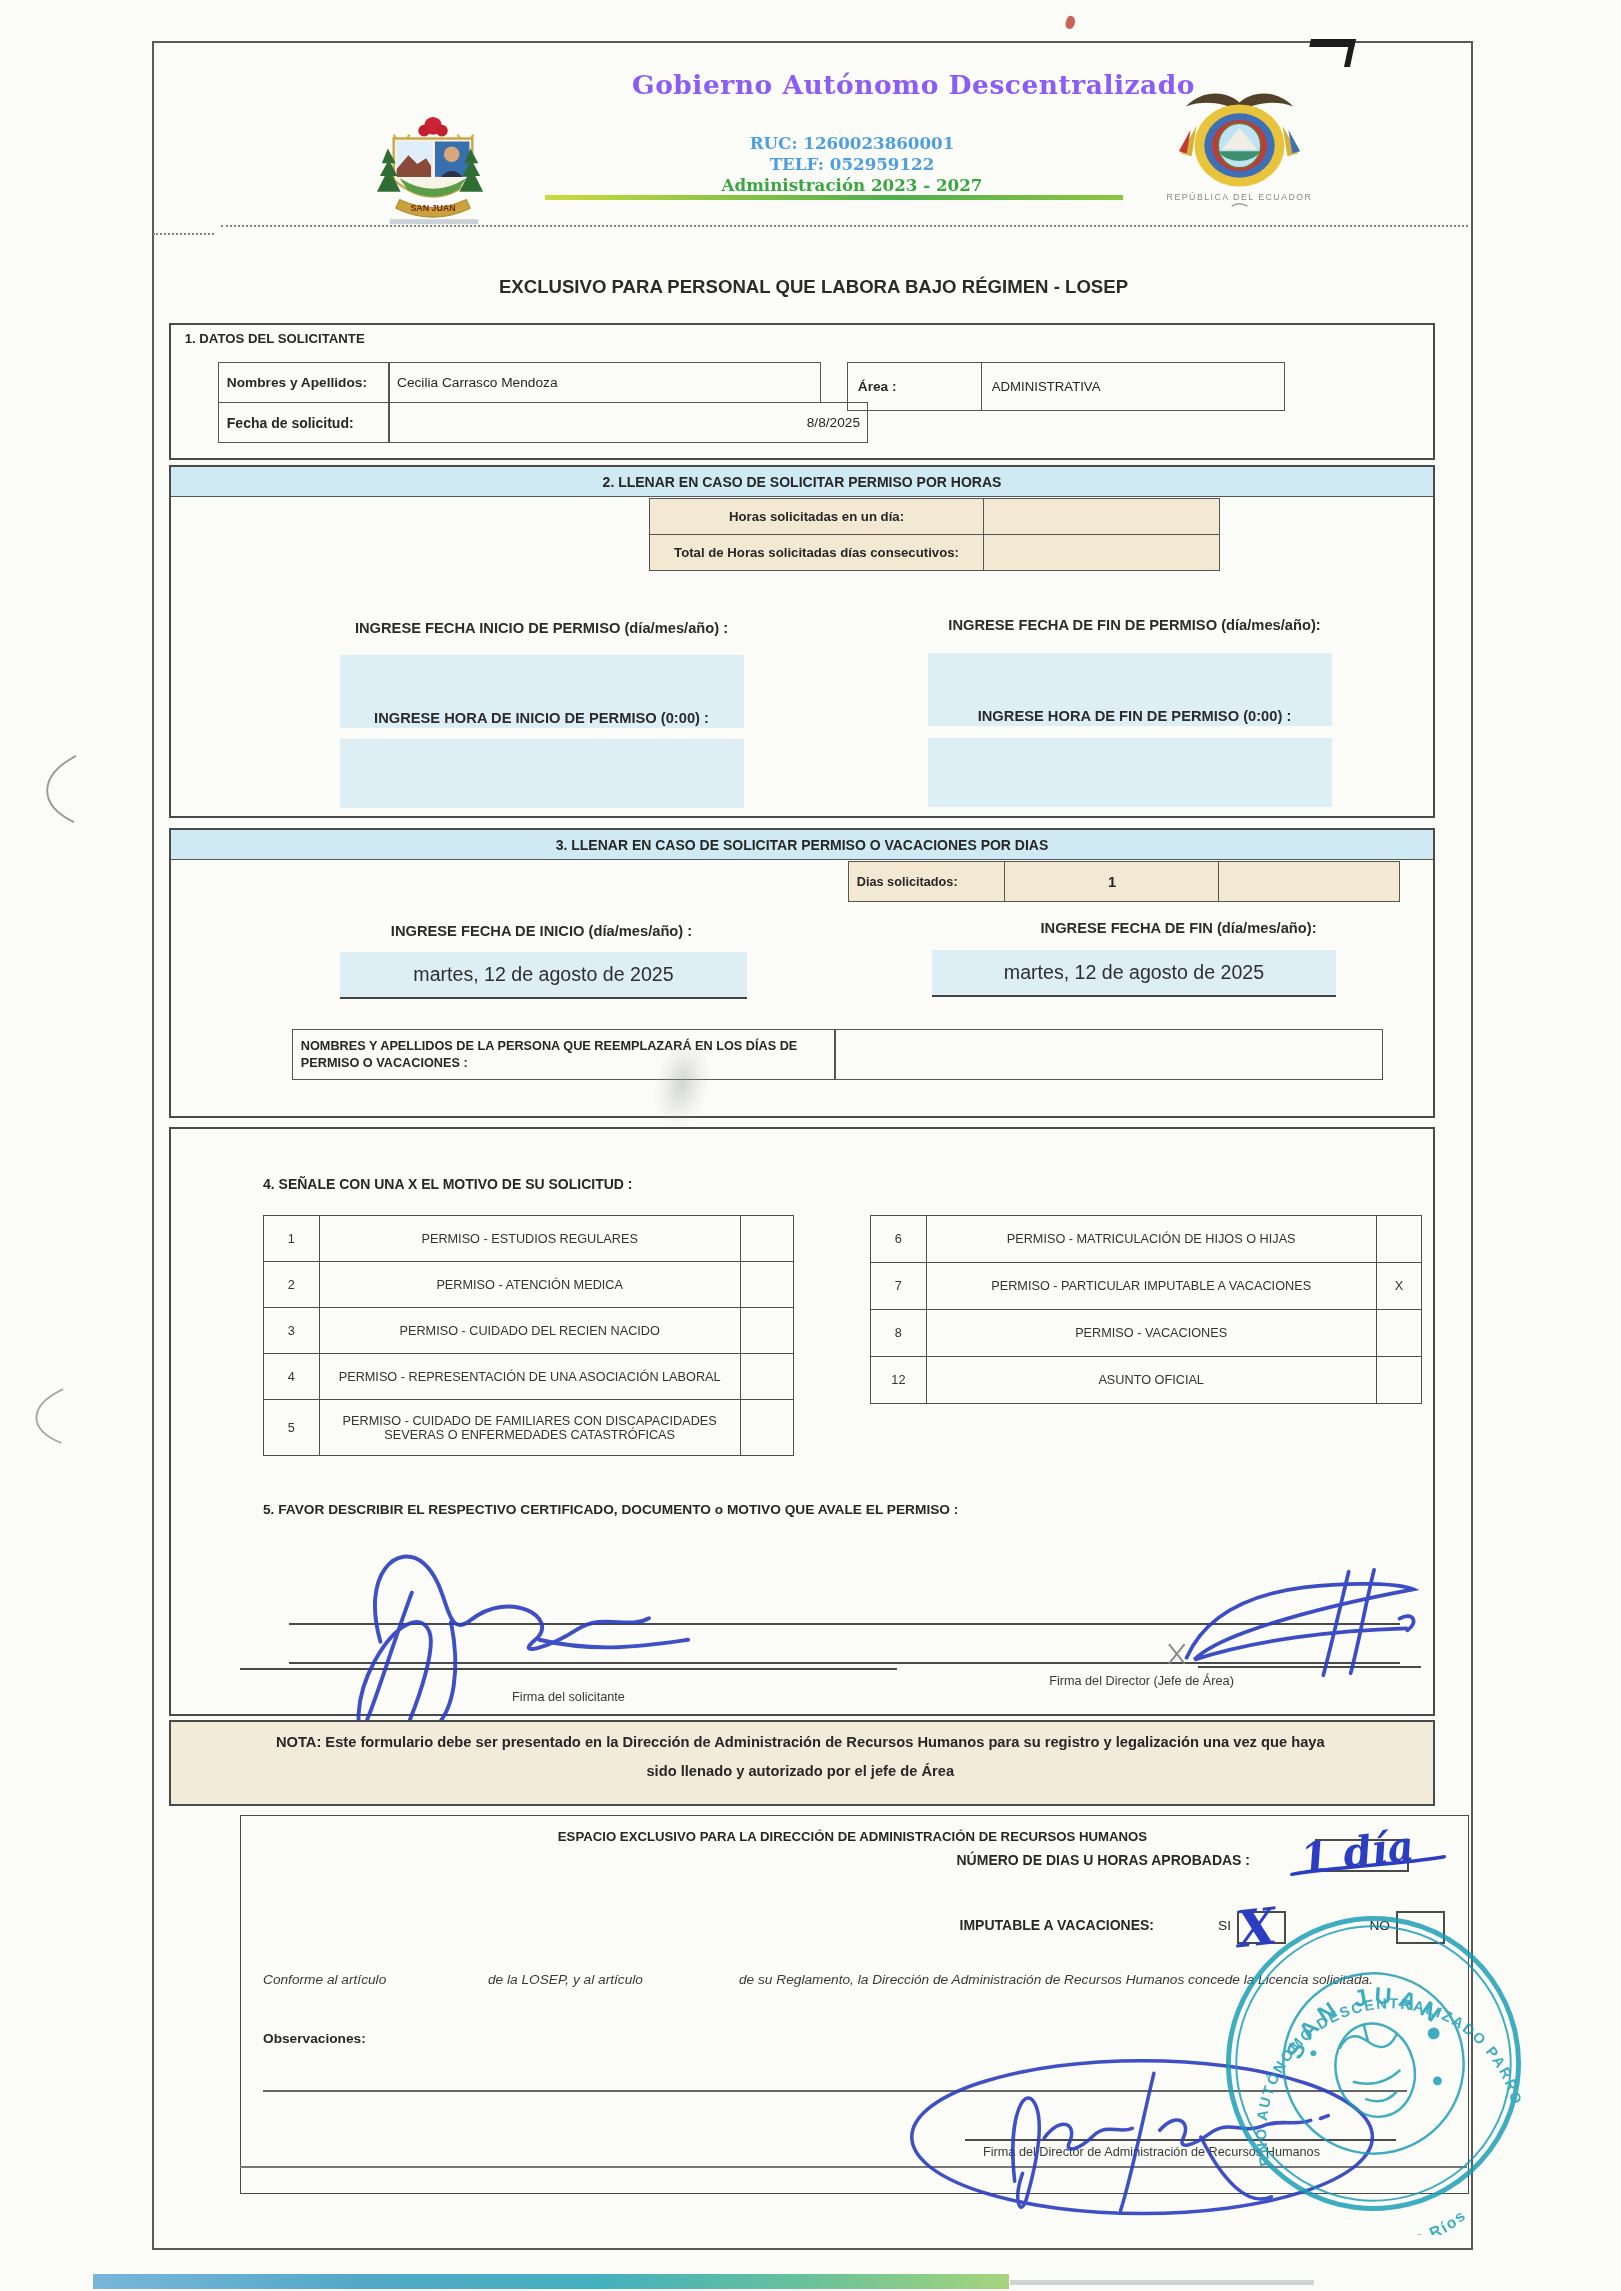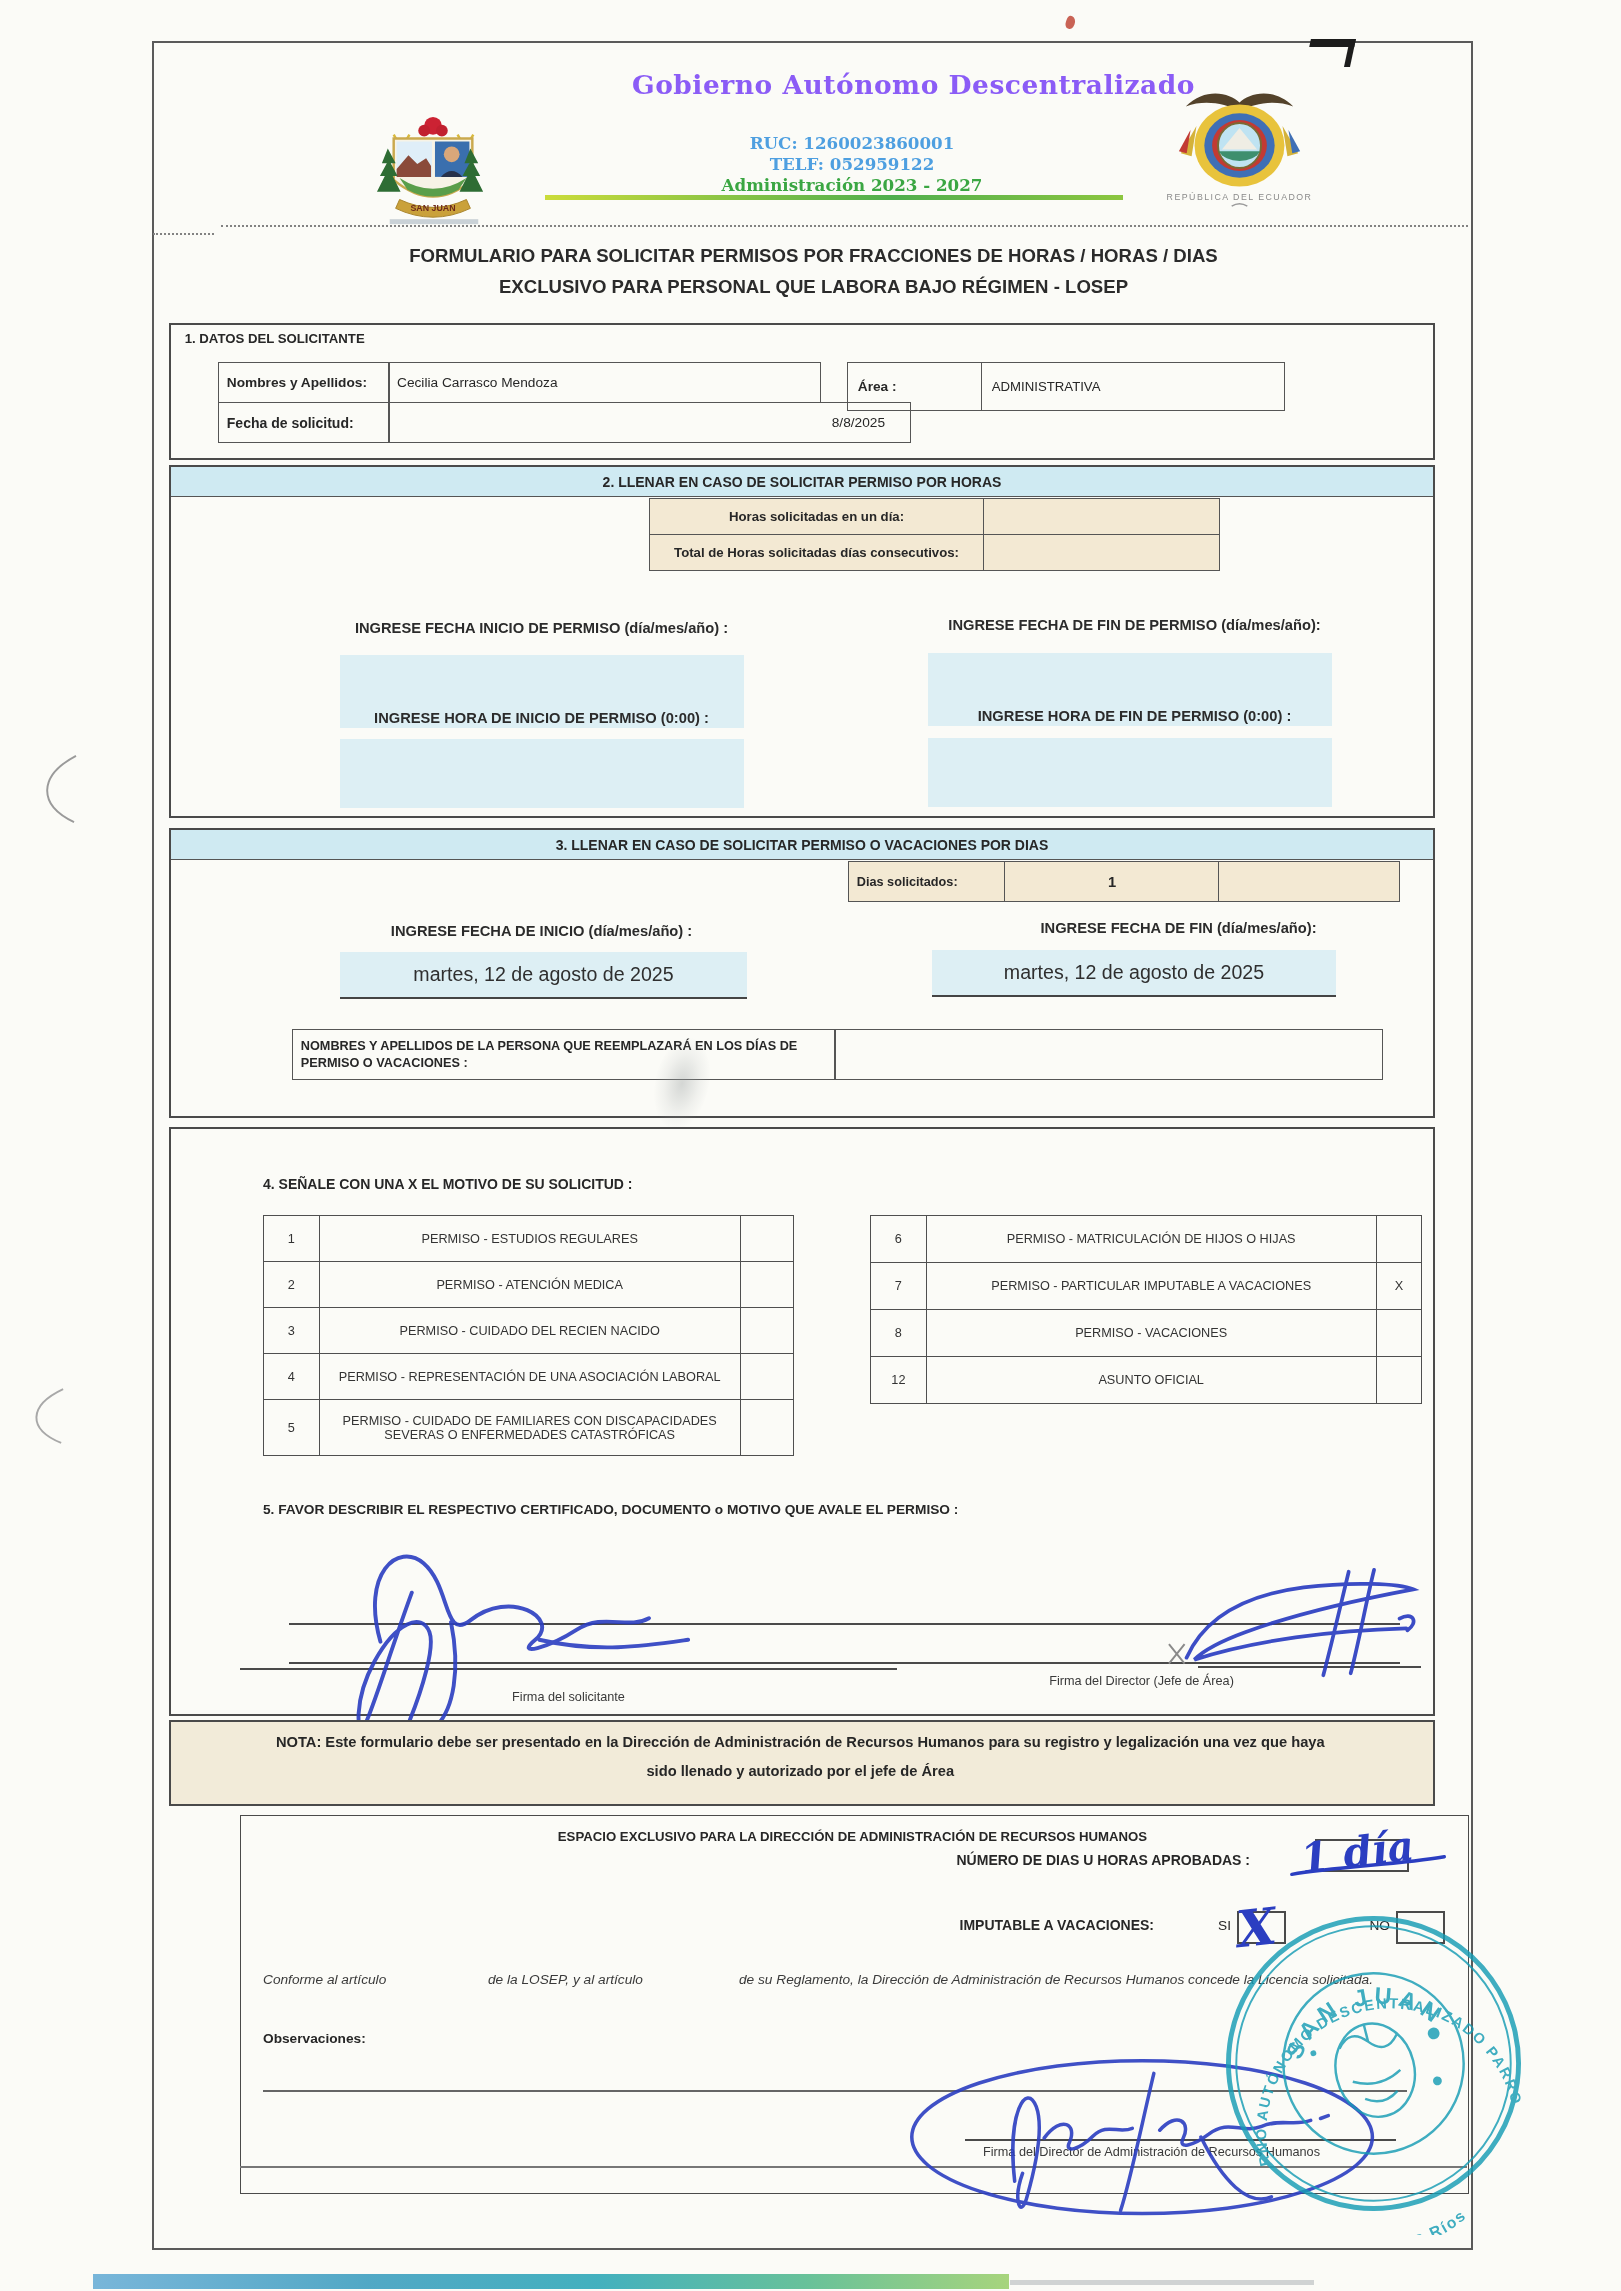--- a/index.html
+++ b/index.html
@@ -72,36 +72,35 @@
       <path d="M30,52 l-12,22 l8,2 z" fill="#c23a33"></path>
       <path d="M130,52 l12,22 l-8,2 z" fill="#3f6fb5"></path>
       <text x="80" y="124" text-anchor="middle" font-size="9" letter-spacing="1.5" fill="#8a8a8a">REPÚBLICA DEL ECUADOR</text>
       <path d="M72,130 q8,-5 16,0" stroke="#9a9a9a" stroke-width="1.5" fill="none"></path>
     </svg>
   </div>
 
   <div class="abs dotted" style="left:221px;top:225px;width:1247px;"></div>
   <div class="abs dotted" style="left:153px;top:233px;width:61px;"></div>
 
-  <div class="abs b ctr" style="left:235px;top:245px;width:1157px;font-size:18.6px;color:#2b2b2b;">FORMULARIO PARA SOLICITAR PERMISOS POR FRACCIONES DE HORAS / HORAS / DIAS</div>
   <div class="abs b ctr" style="left:235px;top:276px;width:1157px;font-size:18.6px;color:#2b2b2b;">EXCLUSIVO PARA PERSONAL QUE LABORA BAJO RÉGIMEN - LOSEP</div>
 
   <div class="box" style="left:169px;top:323px;width:1262px;height:133px;">
     <div class="abs b" style="left:13.7px;top:5.9px;font-size:13.2px;">1. DATOS DEL SOLICITANTE</div>
 
     <div class="abs cell b" style="left:47px;top:37px;width:172px;height:41px;font-size:13.7px;padding-left:7.8px;">
       <span>Nombres y Apellidos:</span>
       </div>
     <div class="abs cell" style="left:217px;top:37px;width:433px;height:41px;font-size:13.7px;padding-left:8px;text-align:right;">
       <span>Cecilia Carrasco Mendoza</span>
       </div>
     <div class="abs cell b" style="left:47px;top:77px;width:172px;height:41px;font-size:14px;padding-left:7.8px;">
       <span>Fecha de solicitud:</span>
       </div>
-    <div class="abs cell" style="left:217px;top:77px;width:523px;height:41px;font-size:13.7px;justify-content:flex-end;padding-right:25px;">
+    <div class="abs cell" style="left:217px;top:77px;width:480px;height:41px;font-size:13.7px;justify-content:flex-end;padding-right:7px;">
       <span>8/8/2025</span>
       </div>
 
     <div class="abs cell b" style="left:676px;top:37px;width:135px;height:49px;font-size:13.7px;padding-left:9.8px;">
       <span>Área :</span>
       </div>
     <div class="abs cell" style="left:810px;top:37px;width:304px;height:49px;font-size:13.2px;padding-left:9.8px;">
       <span>ADMINISTRATIVA</span>
       </div>
   </div>

